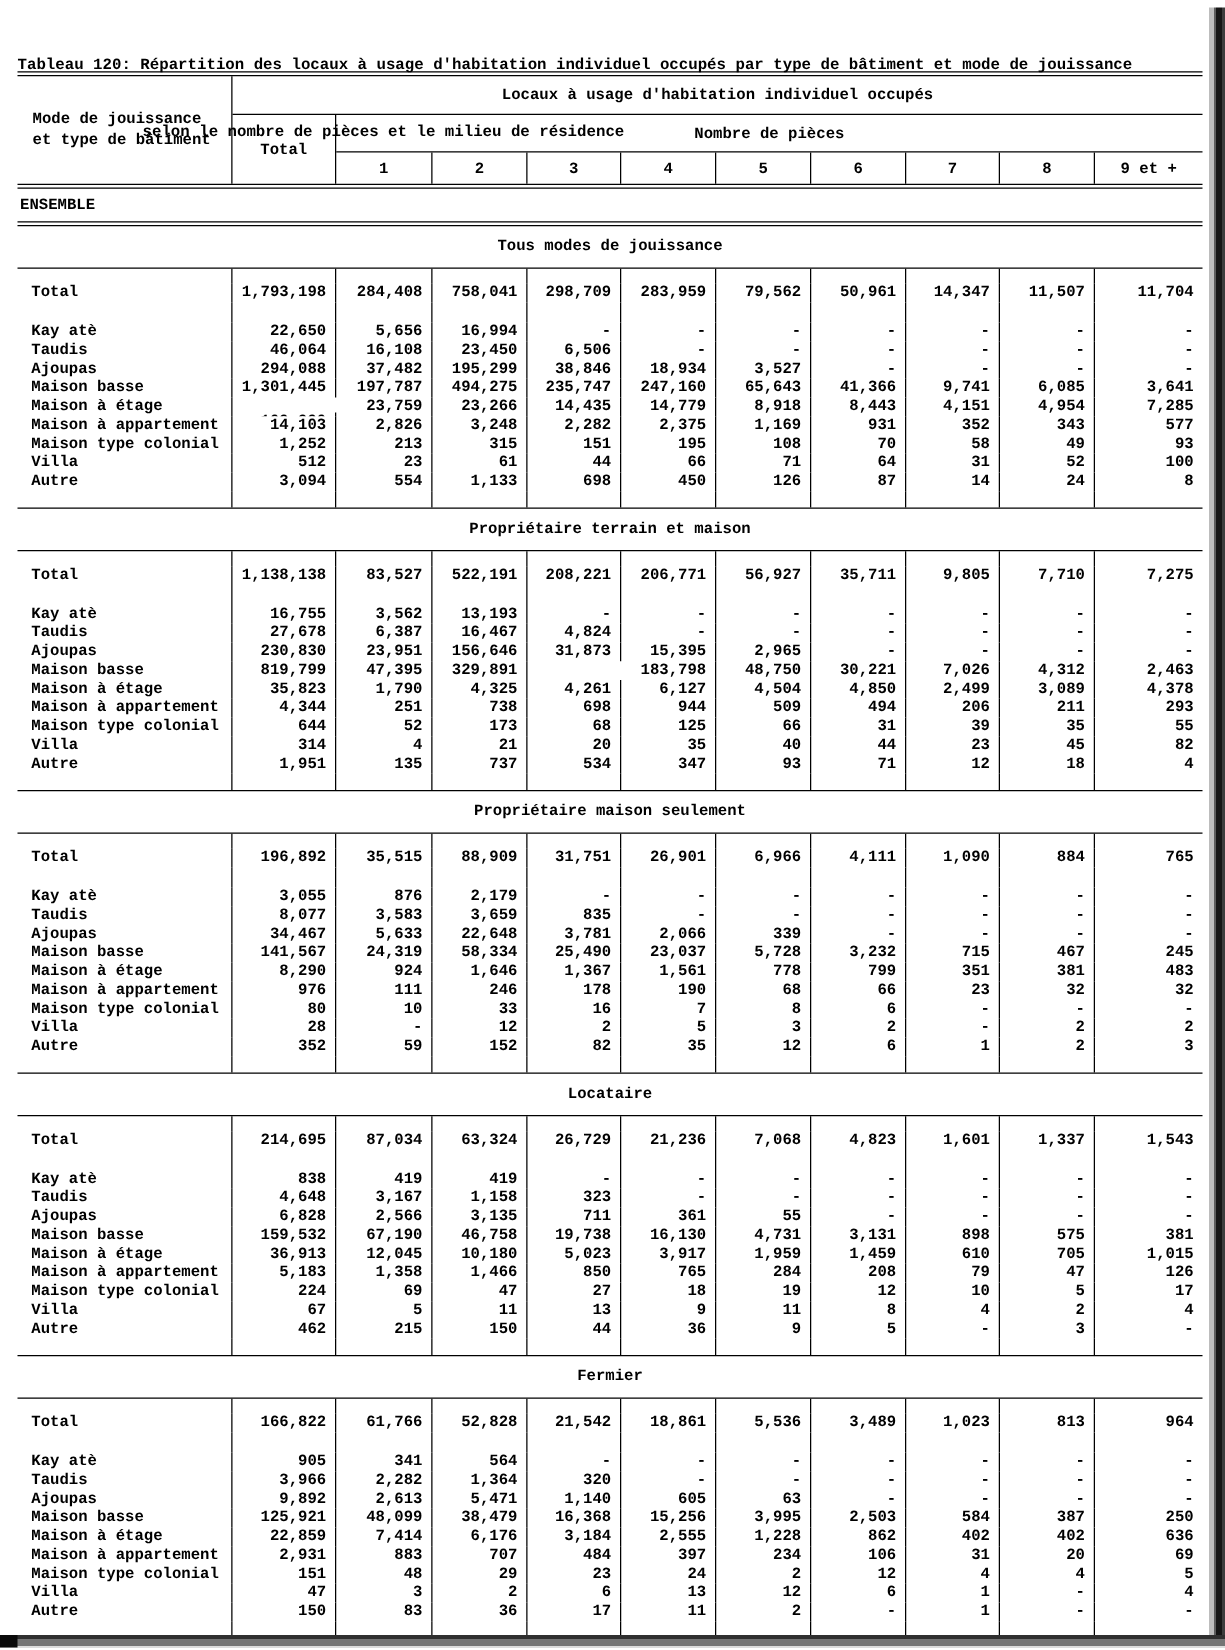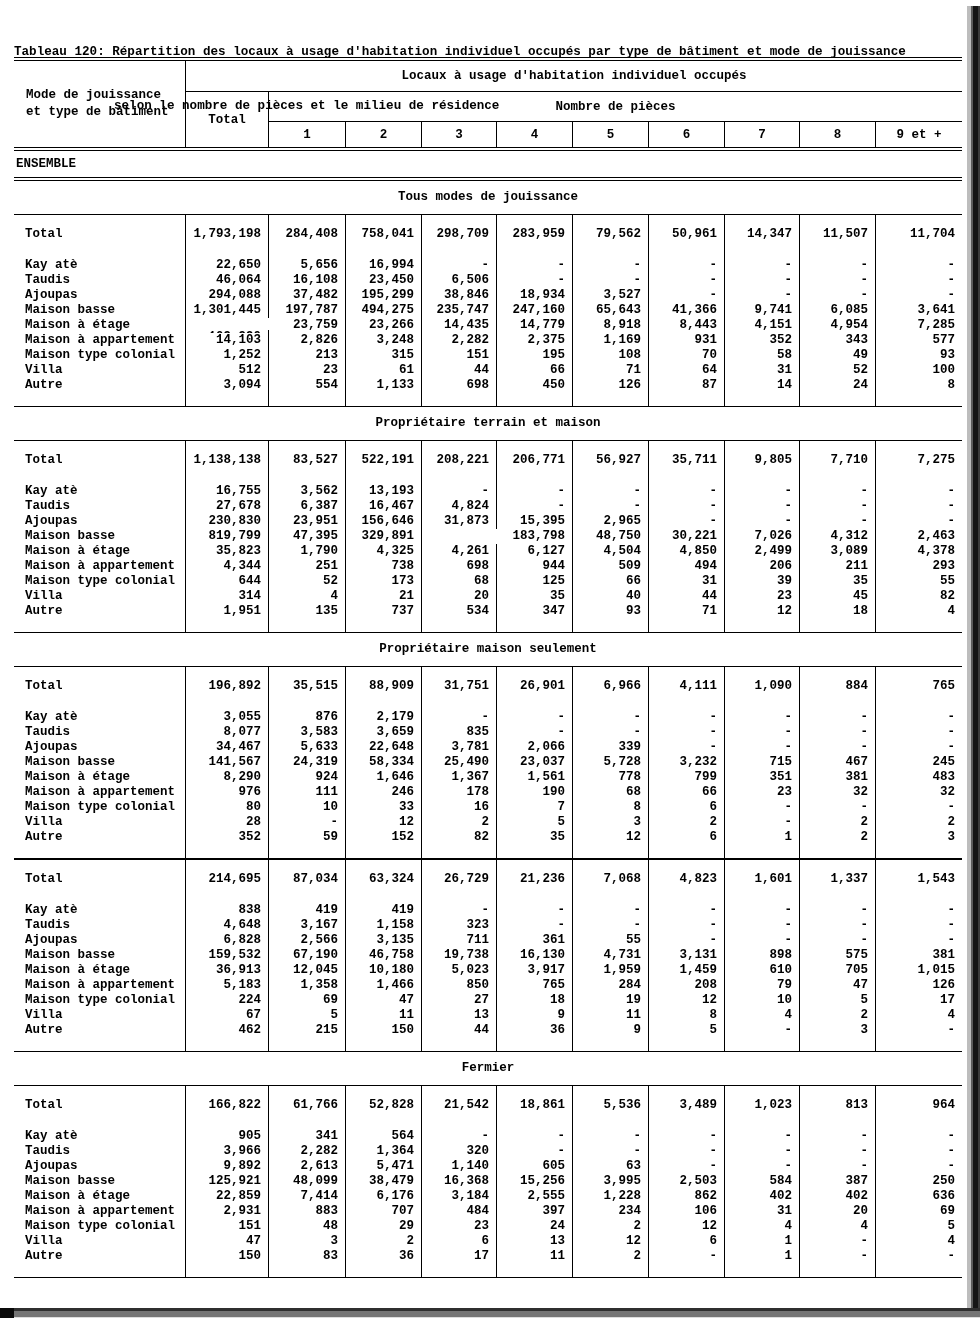--- a/index.html
+++ b/index.html
@@ -618,20 +618,21 @@
             <div class="cell num" style="width: 76px;"></div>
             <div class="cell num" style="width: 75px;"></div>
             <div class="cell num" style="width: 76px;"></div>
             <div class="cell num" style="width: 76px;"></div>
             <div class="cell num" style="width: 76px;"></div>
             <div class="cell num" style="width: 75px;"></div>
             <div class="cell num" style="width: 76px;"></div>
             <div class="cell num last" style="width: 86px;"></div>
           </div>
         </div>
+        <div class="sec-title">Locataire</div>
         <div class="sec-block">
           <div class="row r-padtop">
             <div class="cell lbl" style="width: 172px;"></div>
             <div class="cell num" style="width: 83px;"></div>
             <div class="cell num" style="width: 77px;"></div>
             <div class="cell num" style="width: 76px;"></div>
             <div class="cell num" style="width: 75px;"></div>
             <div class="cell num" style="width: 76px;"></div>
             <div class="cell num" style="width: 76px;"></div>
             <div class="cell num" style="width: 76px;"></div>

